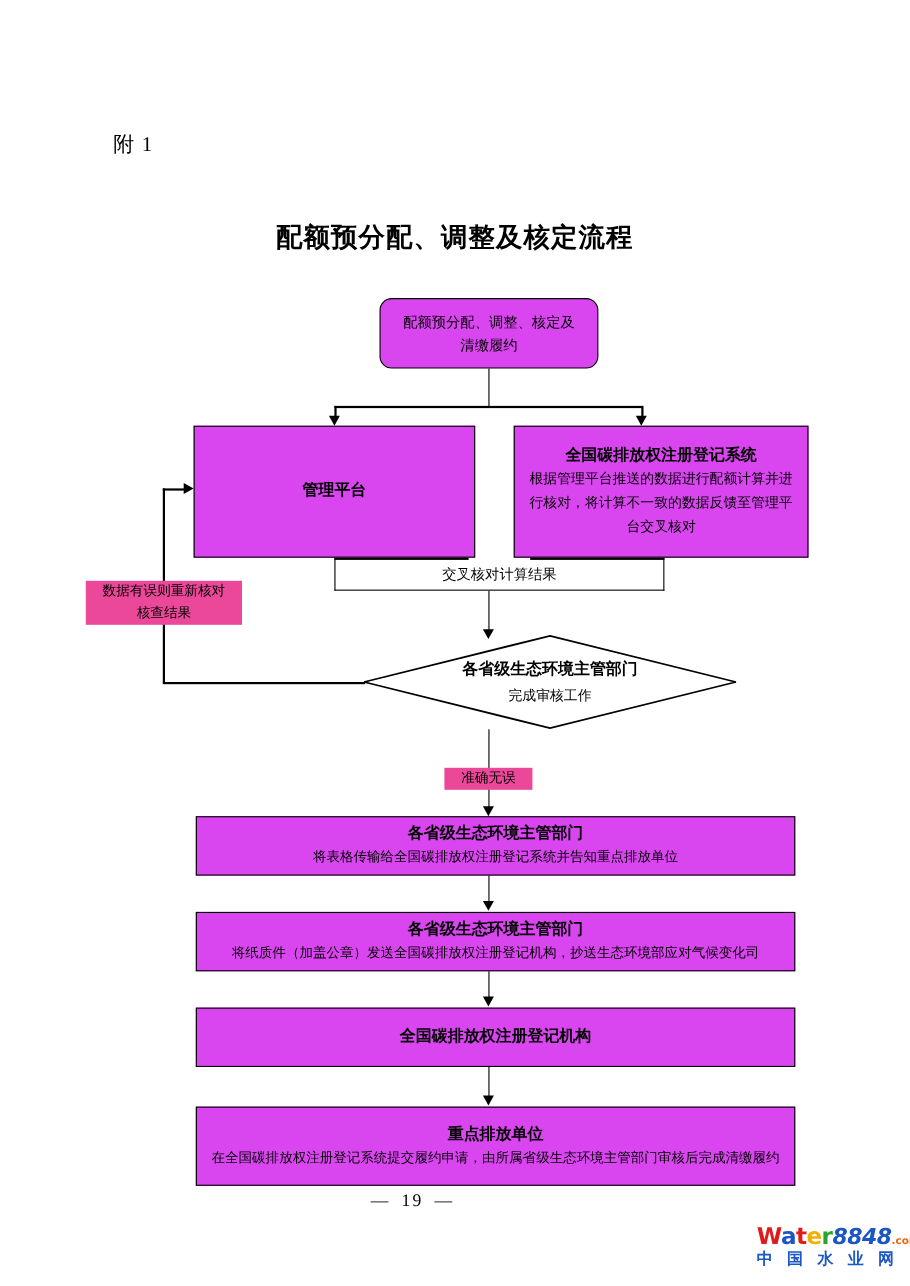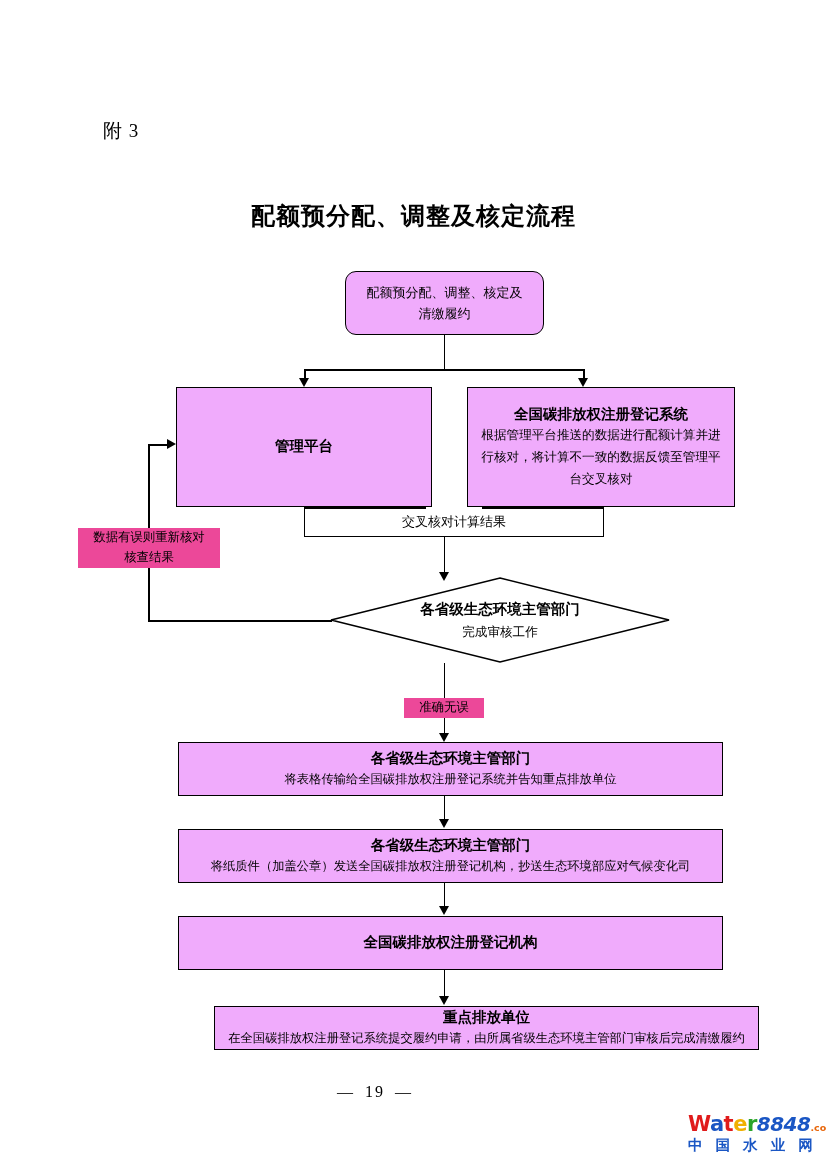--- a/index.html
+++ b/index.html
@@ -24,21 +24,21 @@
     font-size:24px;font-weight:bold;letter-spacing:1px;
   }
 
   
   .node{
     position:absolute;
     border:1.4px solid #000;
     box-sizing:border-box;
     display:flex;flex-direction:column;
     align-items:center;justify-content:center;
-    background:#f0abfc;
+    background:#d946ef;
     text-align:center;
   }
   .node .ttl{font-weight:bold;font-size:14.5px;line-height:1.5;}
   .node .body{font-size:12.6px;line-height:1.72;}
   .node .body-wide{font-size:12.3px;line-height:1.7;}
 
   .rounded{
     border-radius:11px;
   }
   .rounded .body{font-size:13px;line-height:1.65;}
@@ -112,21 +112,21 @@
   .wm-line2{
     font-size:14.5px;font-weight:bold;color:#1a56c4;
     letter-spacing:4px;margin-top:3px;white-space:nowrap;
   }
 </style>
 </head>
 <body>
 
 <div class="page">
 
-  <div class="attach-label">附 3</div>
+  <div class="attach-label">附 1</div>
 
   <div class="doc-title">配额预分配、调整及核定流程</div>
 
   <div class="node rounded" style="left:345px;top:271px;width:199px;height:64px;">
     <div class="body">配额预分配、调整、核定及</div>
     <div class="body">清缴履约</div>
   </div>
 
   <div class="conn v" style="left:443.5px;top:335px;height:35px;"></div>
   <div class="conn h" style="left:304px;top:369px;width:280px;"></div>
@@ -193,21 +193,21 @@
   <div class="conn v" style="left:443.5px;top:883px;height:25px;"></div>
   <div class="arrow-down" style="left:439px;top:906px;"></div>
 
   <div class="node" style="left:178px;top:916px;width:545px;height:54px;padding:19px 12px;">
     <div class="ttl">全国碳排放权注册登记机构</div>
   </div>
 
   <div class="conn v" style="left:443.5px;top:970px;height:28px;"></div>
   <div class="arrow-down" style="left:439px;top:996px;"></div>
 
-  <div class="node" style="left:178px;top:1006px;width:545px;height:44px;padding:4px 12px;margin-left:36px;">
+  <div class="node" style="left:178px;top:1006px;width:545px;height:72px;padding:4px 12px;">
     <div class="ttl">重点排放单位</div>
     <div class="body-wide">在全国碳排放权注册登记系统提交履约申请，由所属省级生态环境主管部门审核后完成清缴履约</div>
   </div>
 
   <div class="page-no">
     <span class="dash">—</span><span>19</span><span class="dash">—</span>
   </div>
 
   <div class="watermark">
     <div class="wm-line1">

